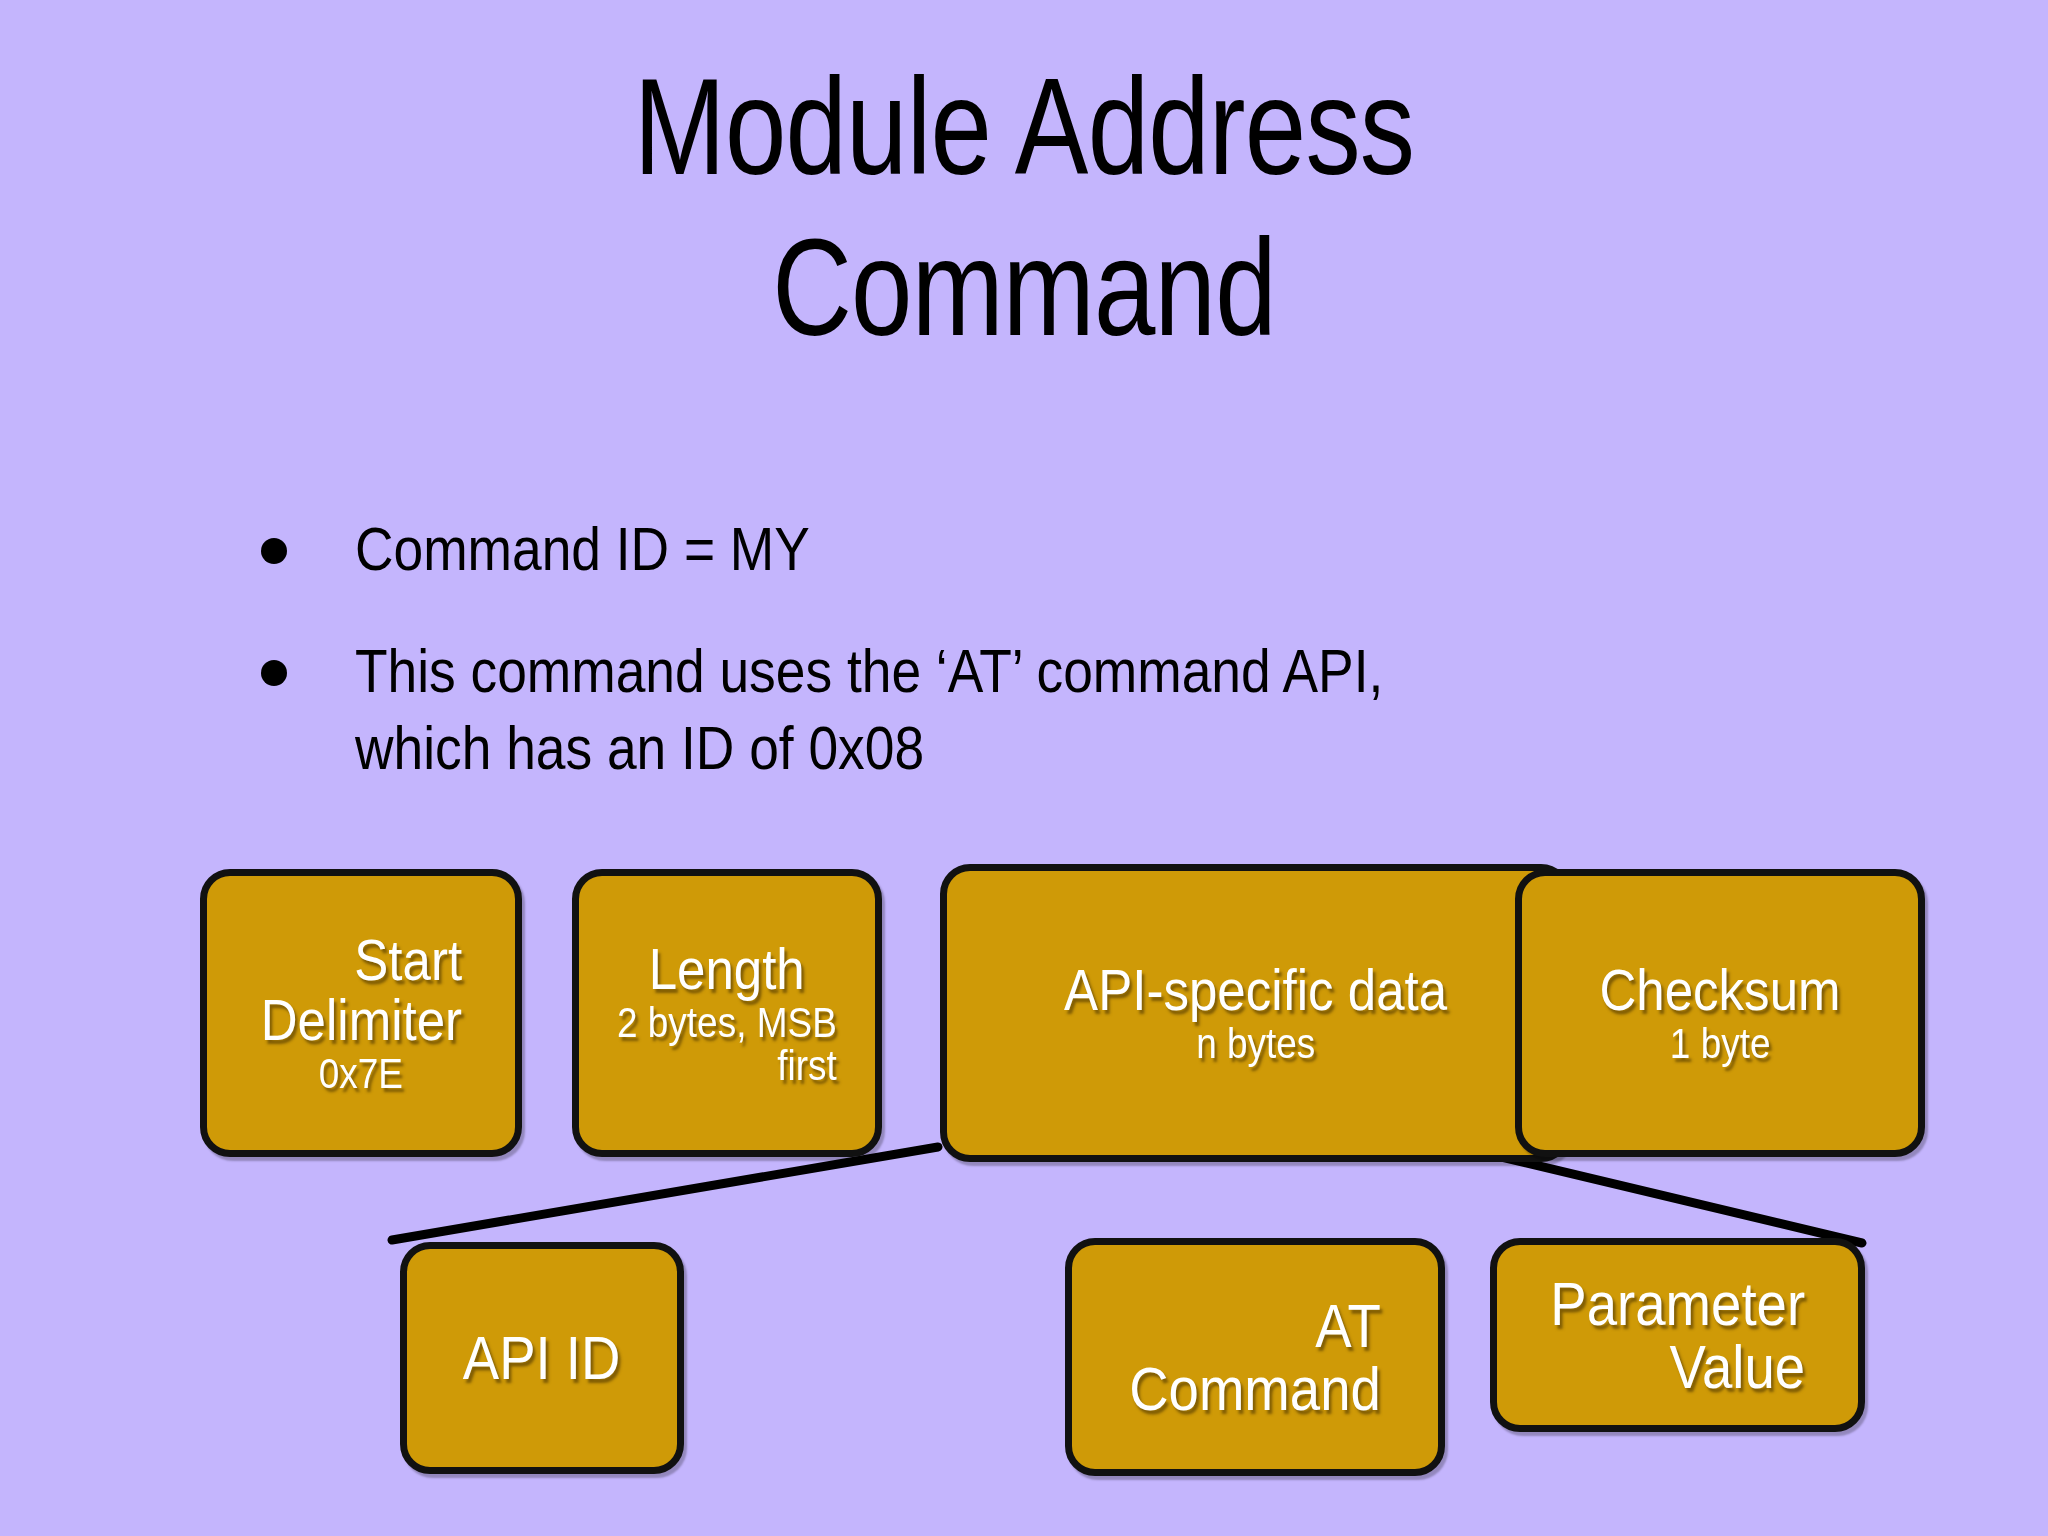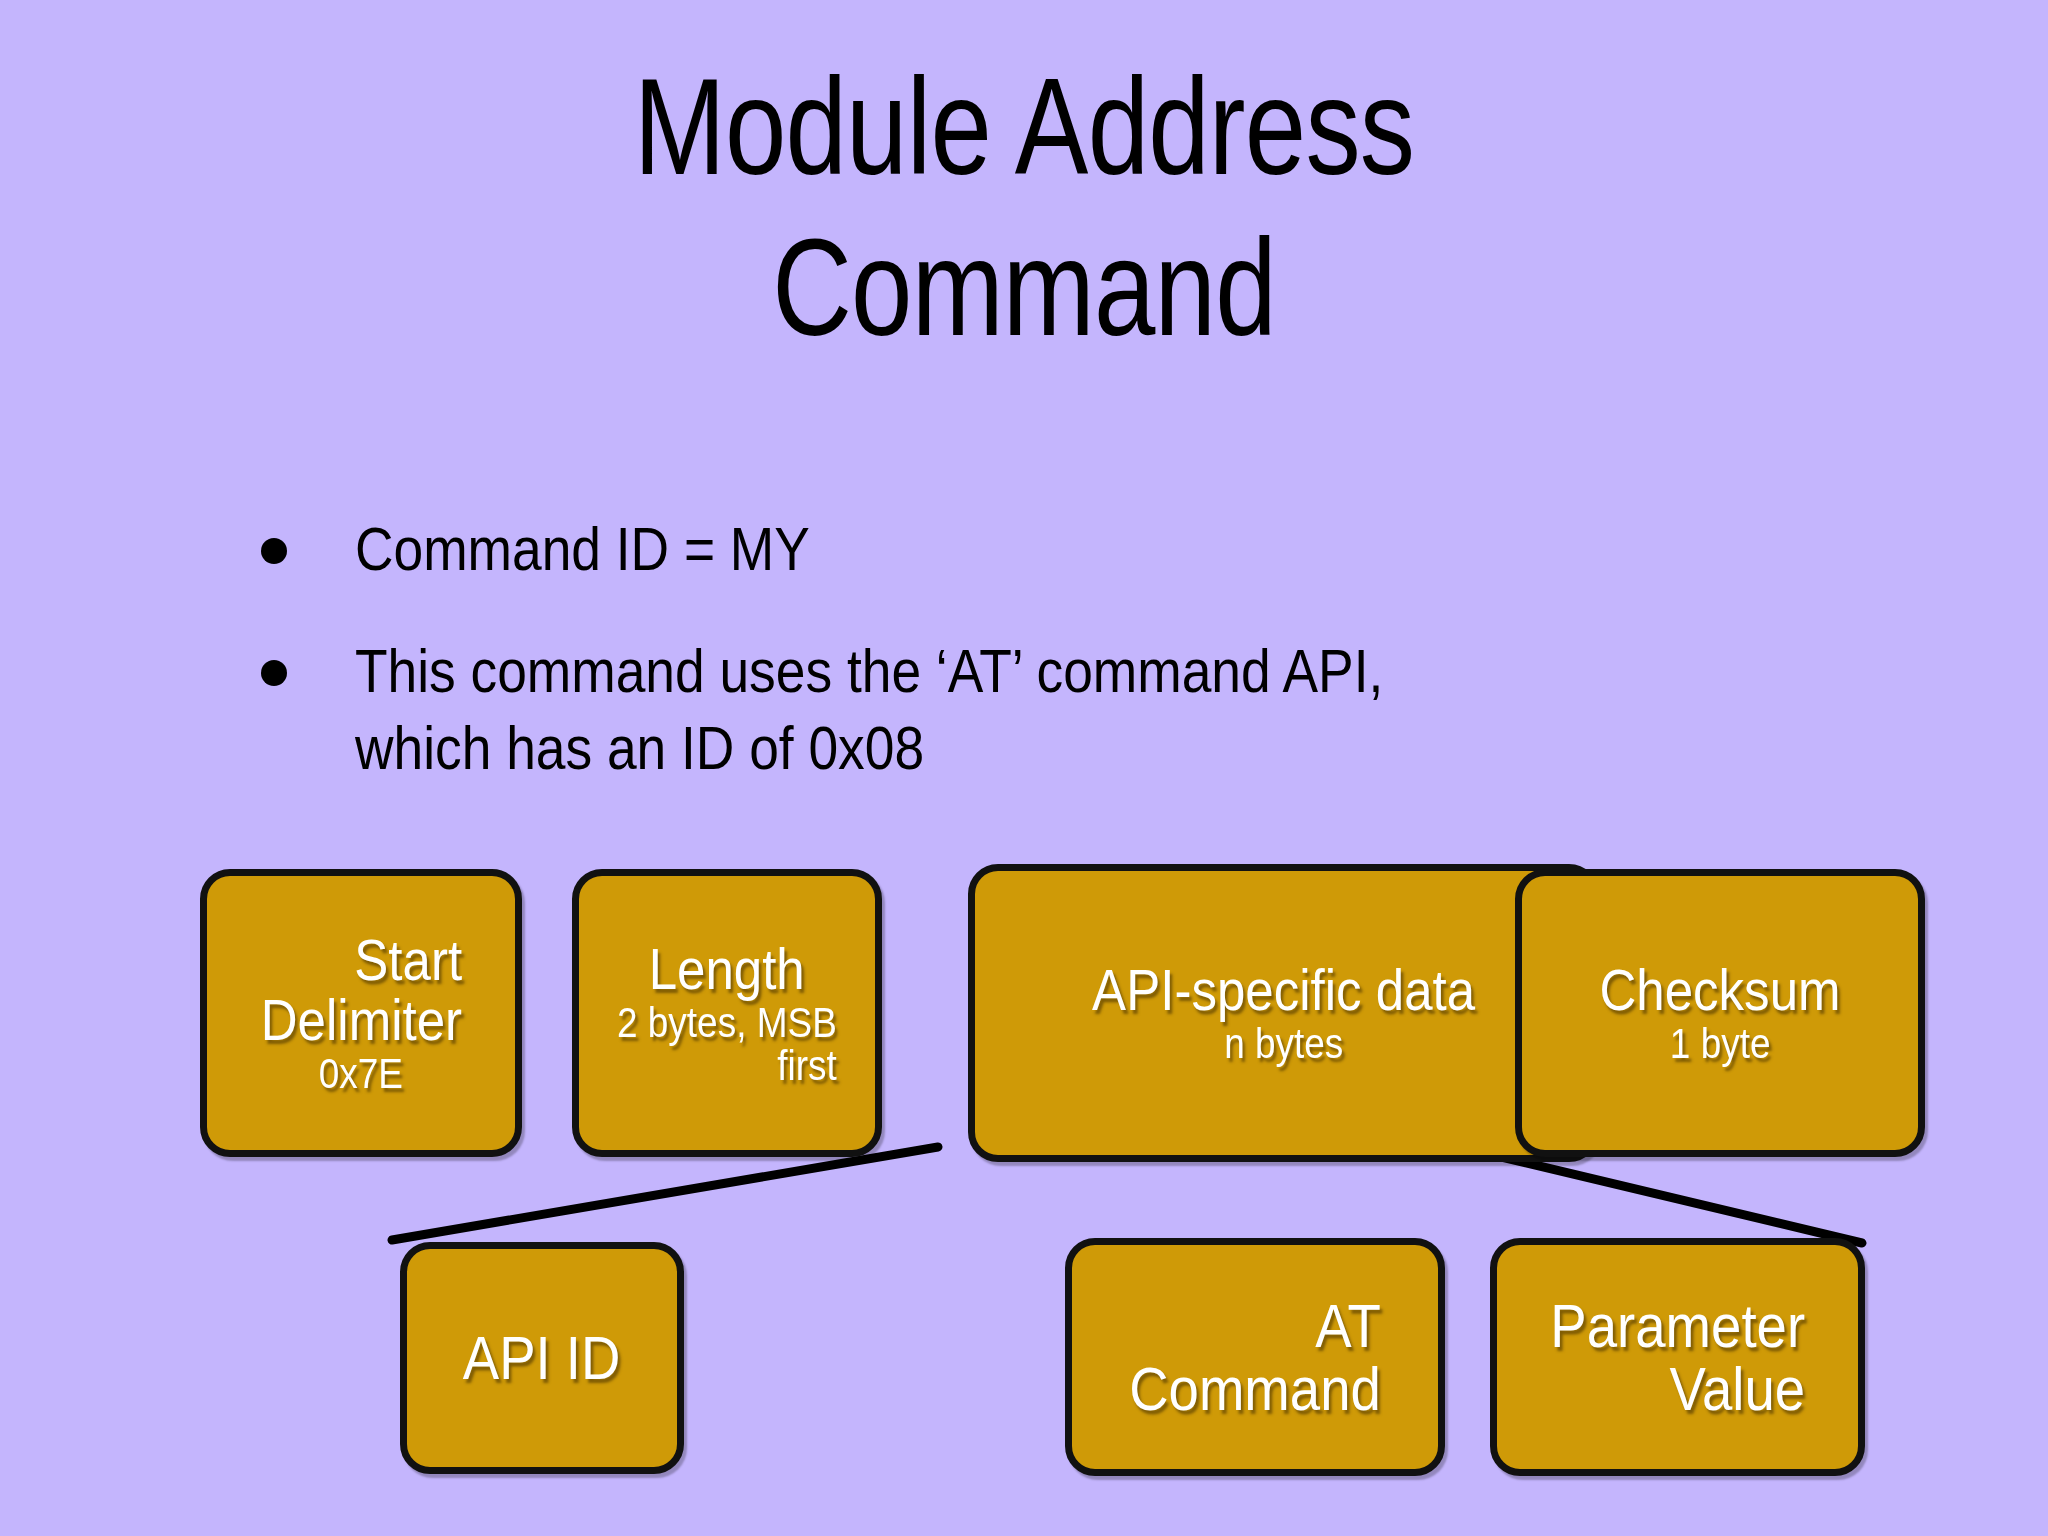--- a/index.html
+++ b/index.html
@@ -109,28 +109,28 @@
     transform: scaleX(0.88);
     white-space: pre-line;
   }
   .fbox .lbl.main { font-size: 58px; }
   .fbox .lbl.sub  { font-size: 42px; margin-top: 4px; }
   .fbox .lbl.big  { font-size: 62px; }
 
   
   #box-start      { left: 200px;  top: 869px;  width: 322px; height: 288px; }
   #box-length     { left: 572px;  top: 869px;  width: 310px; height: 288px; }
-  #box-apidata    { left: 940px;  top: 864px;  width: 631px; height: 298px; margin-left: 28px; }
+  #box-apidata    { left: 940px;  top: 864px;  width: 631px; height: 298px; }
   #box-checksum   { left: 1515px; top: 869px;  width: 410px; height: 288px; }
 
   
   #box-apiid      { left: 400px;  top: 1242px; width: 284px; height: 232px; }
   #box-frameid    { left: 748px;  top: 1238px; width: 270px; height: 238px; }
   #box-atcmd      { left: 1065px; top: 1238px; width: 380px; height: 238px; }
-  #box-paramvalue { left: 1490px; top: 1238px; width: 375px; height: 238px; }
+  #box-paramvalue { left: 1490px; top: 1238px; width: 375px; height: 194px; }
 </style>
 </head>
 <body>
 
 <div id="slide">
 
   <div id="title">Module Address
 Command</div>
 
   <div id="bullets">

